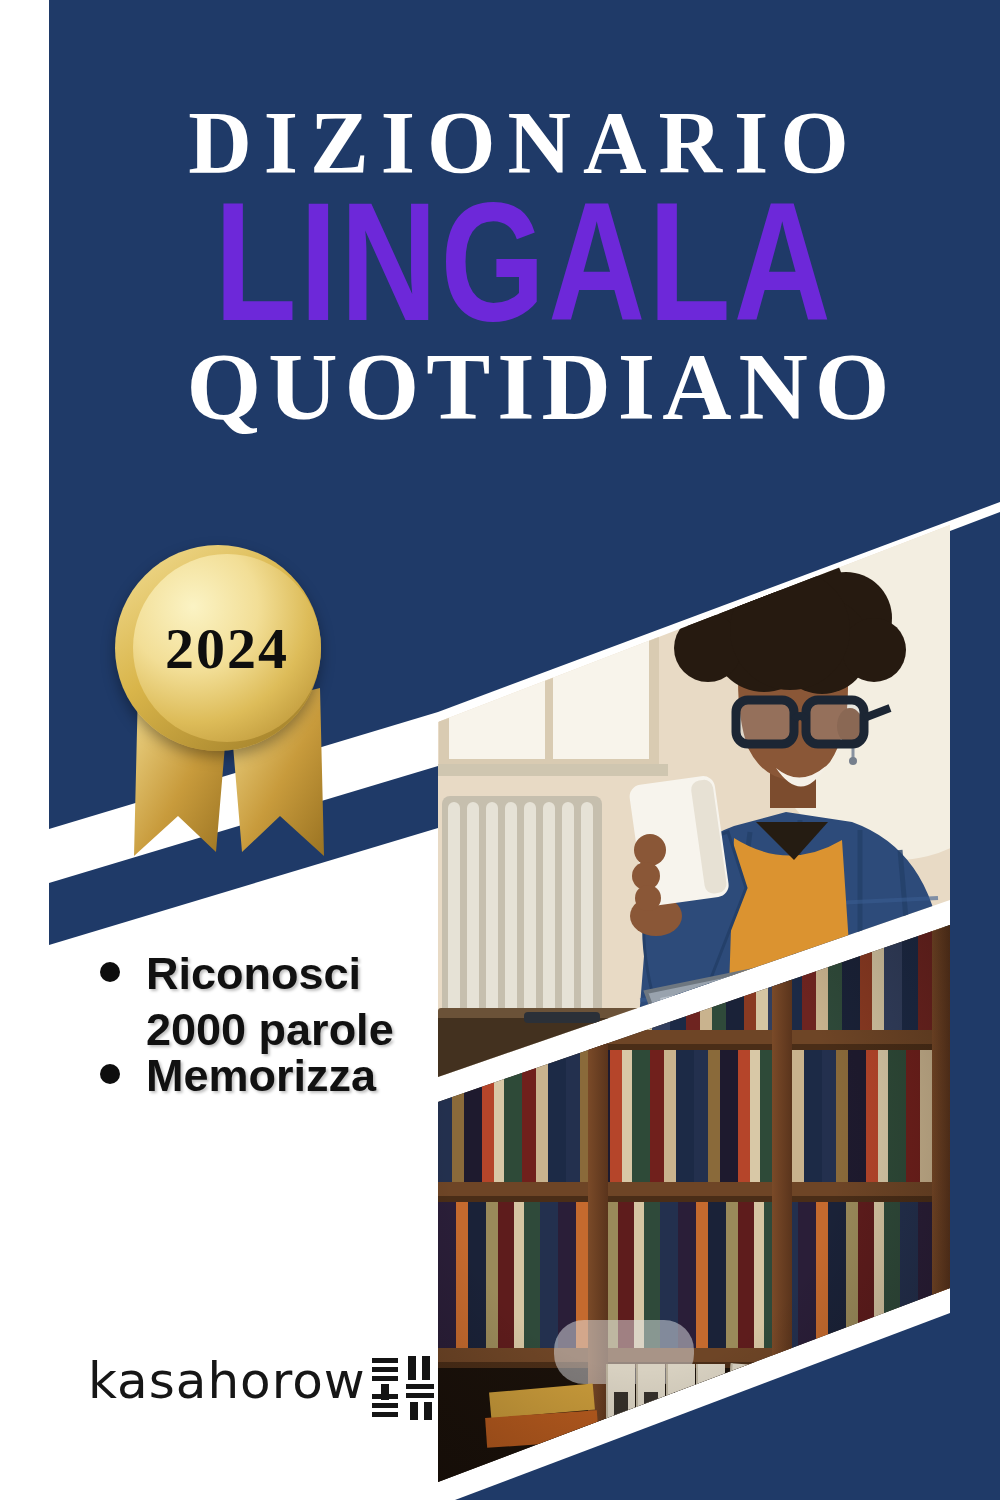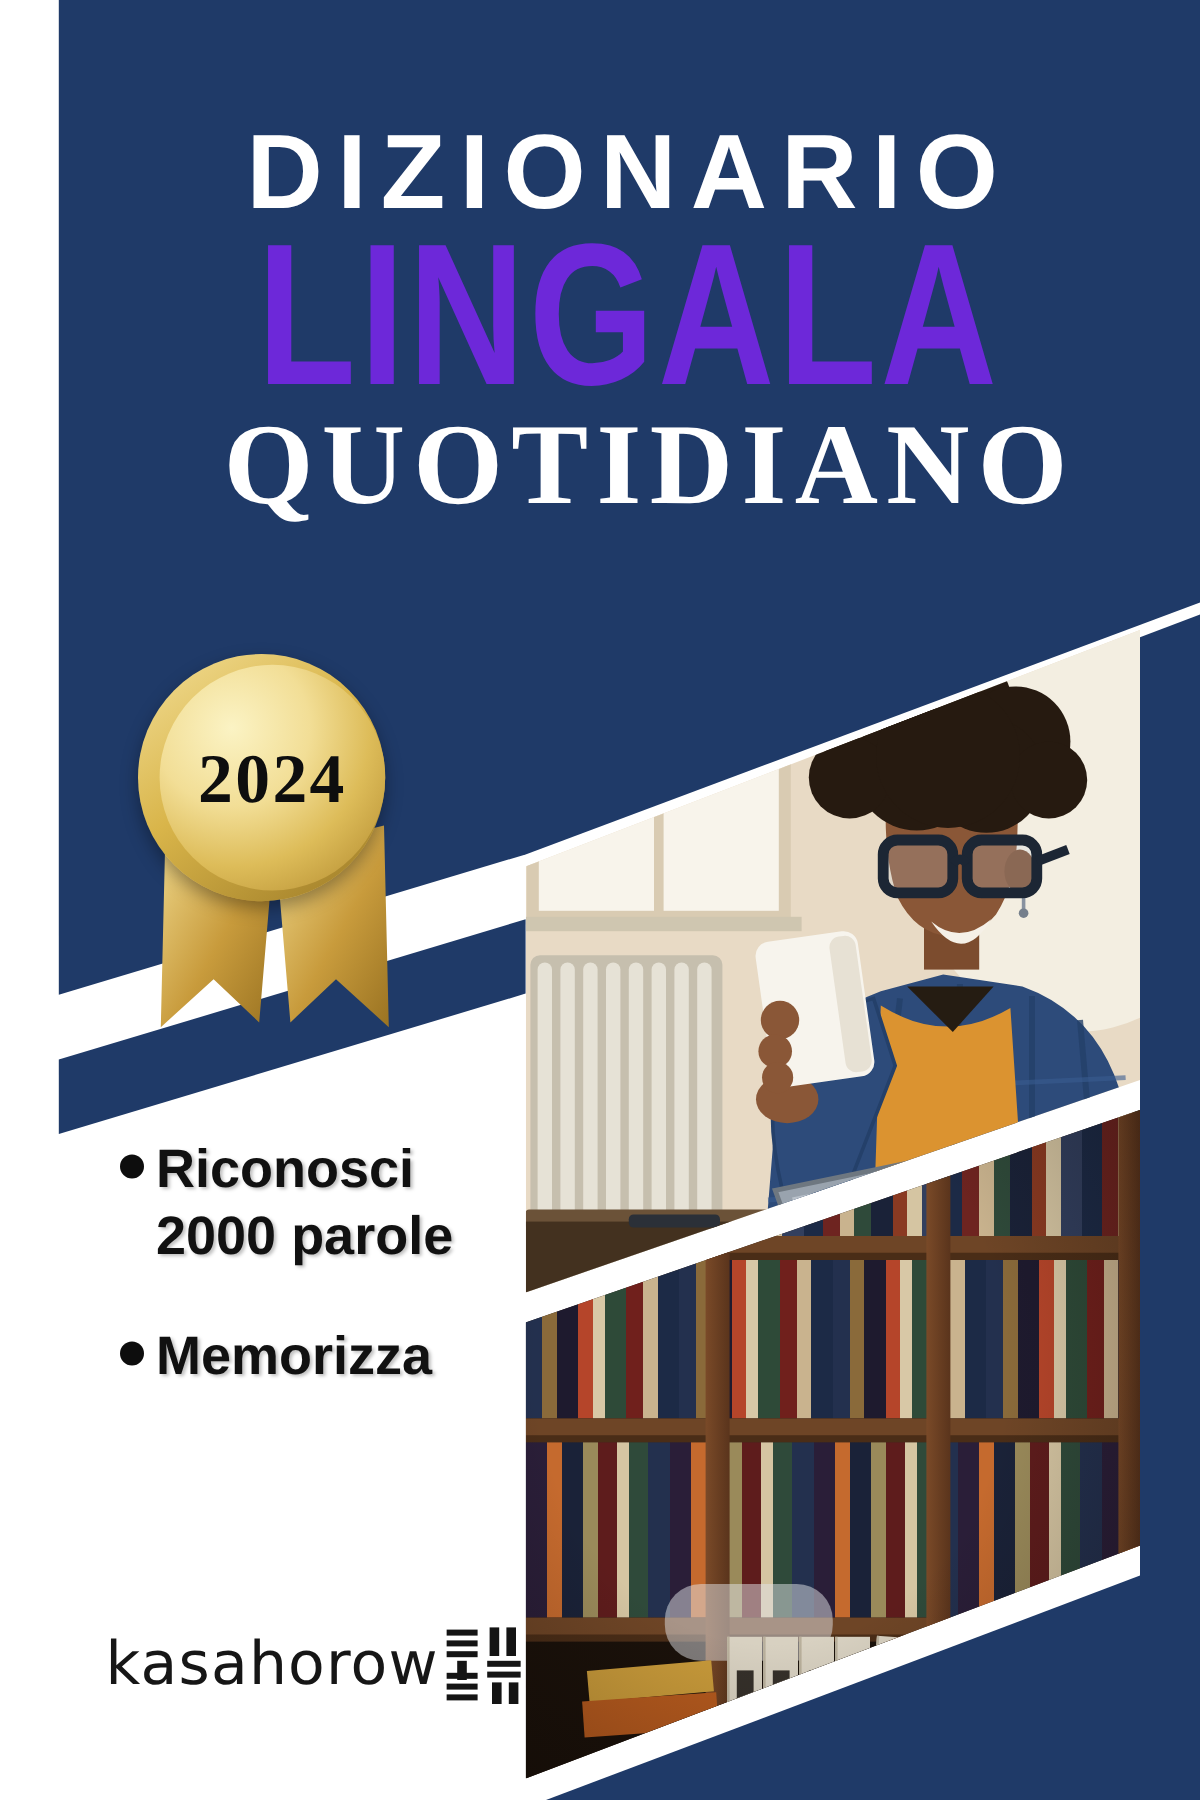--- a/index.html
+++ b/index.html
@@ -6,21 +6,21 @@
   .page{
     position:relative;width:1000px;height:1500px;background:#ffffff;
     overflow:hidden;font-family:"Liberation Sans",sans-serif;margin:0 auto;
   }
   .bg-svg{position:absolute;left:0;top:0;width:1000px;height:1500px;}
 
   
   .title-block{position:absolute;left:49px;top:0;width:951px;text-align:center;}
   .title-line1{
     position:absolute;left:0;top:99px;width:100%;
-    font-family:Liberation Sans, sans-serif;font-size:88px;font-weight:bold;
+    font-family:Liberation Serif, serif;font-size:88px;font-weight:bold;
     letter-spacing:12px;color:#ffffff;line-height:1;white-space:nowrap;
   }
   .title-line2{
     position:absolute;left:0;top:178px;width:100%;
     font-family:"Liberation Sans",sans-serif;font-size:168px;font-weight:bold;
     letter-spacing:4px;color:#6d28d9;line-height:1;white-space:nowrap;
   }
   .title-line2 .squeeze{display:inline-block;transform:scaleX(0.8);transform-origin:50% 50%;}
   .title-line3{
     position:absolute;left:0;top:339px;width:100%;
@@ -76,29 +76,29 @@
   .spine-black{width:30px;height:140px;top:440px;background:#1A1A1A;}
   .spine-black::before{content:"";position:absolute;left:4px;top:20px;width:22px;height:4px;background:#8A7A4A;box-shadow:0 10px 0 #8A7A4A,0 80px 0 #6A5A34;}
   .bk1{left:330px;} .bk2{left:364px;} .bk3{left:398px;}
   .spine-green{left:432px;width:24px;height:132px;top:448px;background:#2E4A30;}
   .spine-tan{left:458px;width:22px;height:130px;top:450px;background:#6E5A3A;}
   .spine-cream{left:482px;width:30px;height:134px;top:446px;background:#C9B38E;}
   .p2-vignette{position:absolute;left:0;top:0;right:0;bottom:0;background:radial-gradient(ellipse at 40% 38%,rgba(0,0,0,0) 45%,rgba(8,4,2,0.38) 100%);}
 
   
   .bullets{position:absolute;left:100px;top:0;width:360px;}
-  .bullet-item{position:absolute;left:0;display:flex;gap:10px;}
-  .bullet-item1{top:946px;} .bullet-item2{top:1102px;}
+  .bullet-item{position:absolute;left:0;display:flex;gap:26px;}
+  .bullet-item1{top:946px;} .bullet-item2{top:1048px;}
   .bullet-dot{width:20px;height:20px;border-radius:50%;background:#0d0d0d;margin-top:16px;flex:0 0 auto;}
   .bullet-text{font-size:45px;font-weight:bold;color:#111;line-height:56px;
     text-shadow:2px 2px 3px rgba(0,0,0,0.25);}
   .bullet-text span{display:block;}
 
   
-  .logo{position:absolute;left:88px;top:1352px;display:flex;align-items:center;}
+  .logo{position:absolute;left:88px;top:1352px;display:flex;}
   .logo-text{font-family:"DejaVu Sans",sans-serif;font-size:50px;color:#161616;letter-spacing:1px;}
   .logo-glyph{margin-left:6px;margin-top:4px;}
 </style>
 </head>
 <body>
 
 <div class="page">
 
   <svg class="bg-svg" viewBox="0 0 1000 1500" preserveAspectRatio="none">
     <polygon points="49,0 1000,0 1000,502 438,712 49,829" fill="#1F3A68"></polygon>

